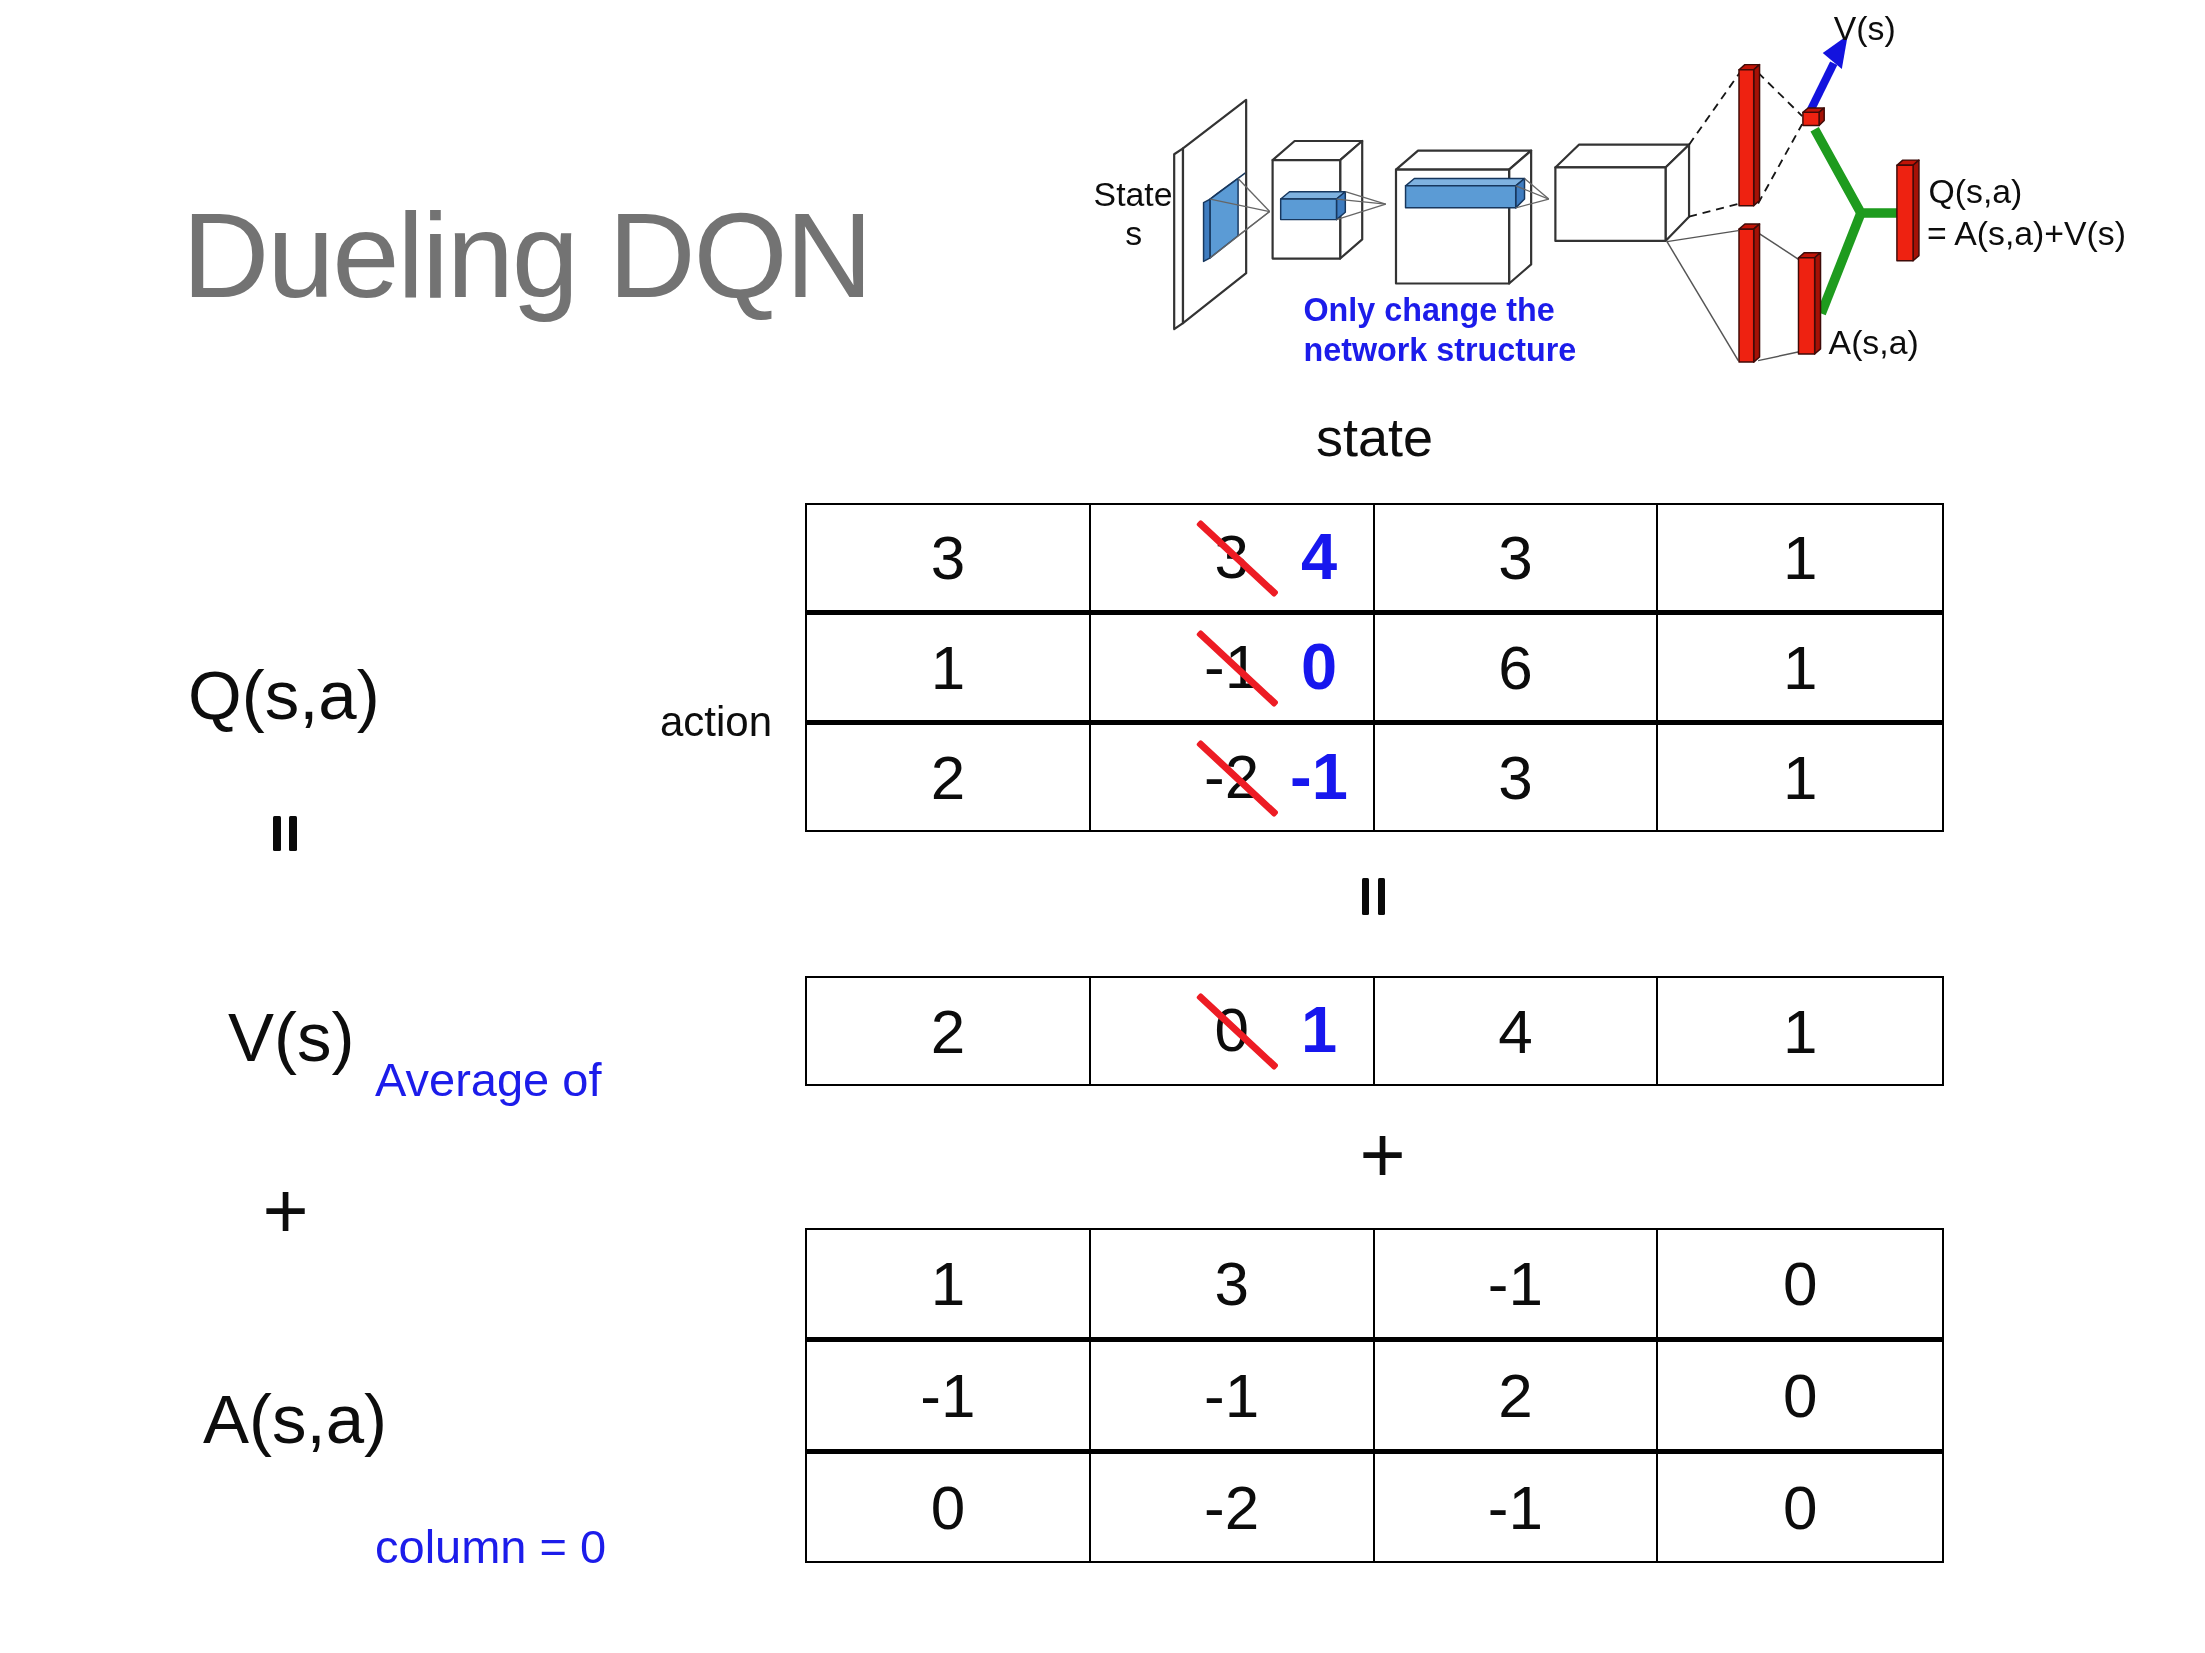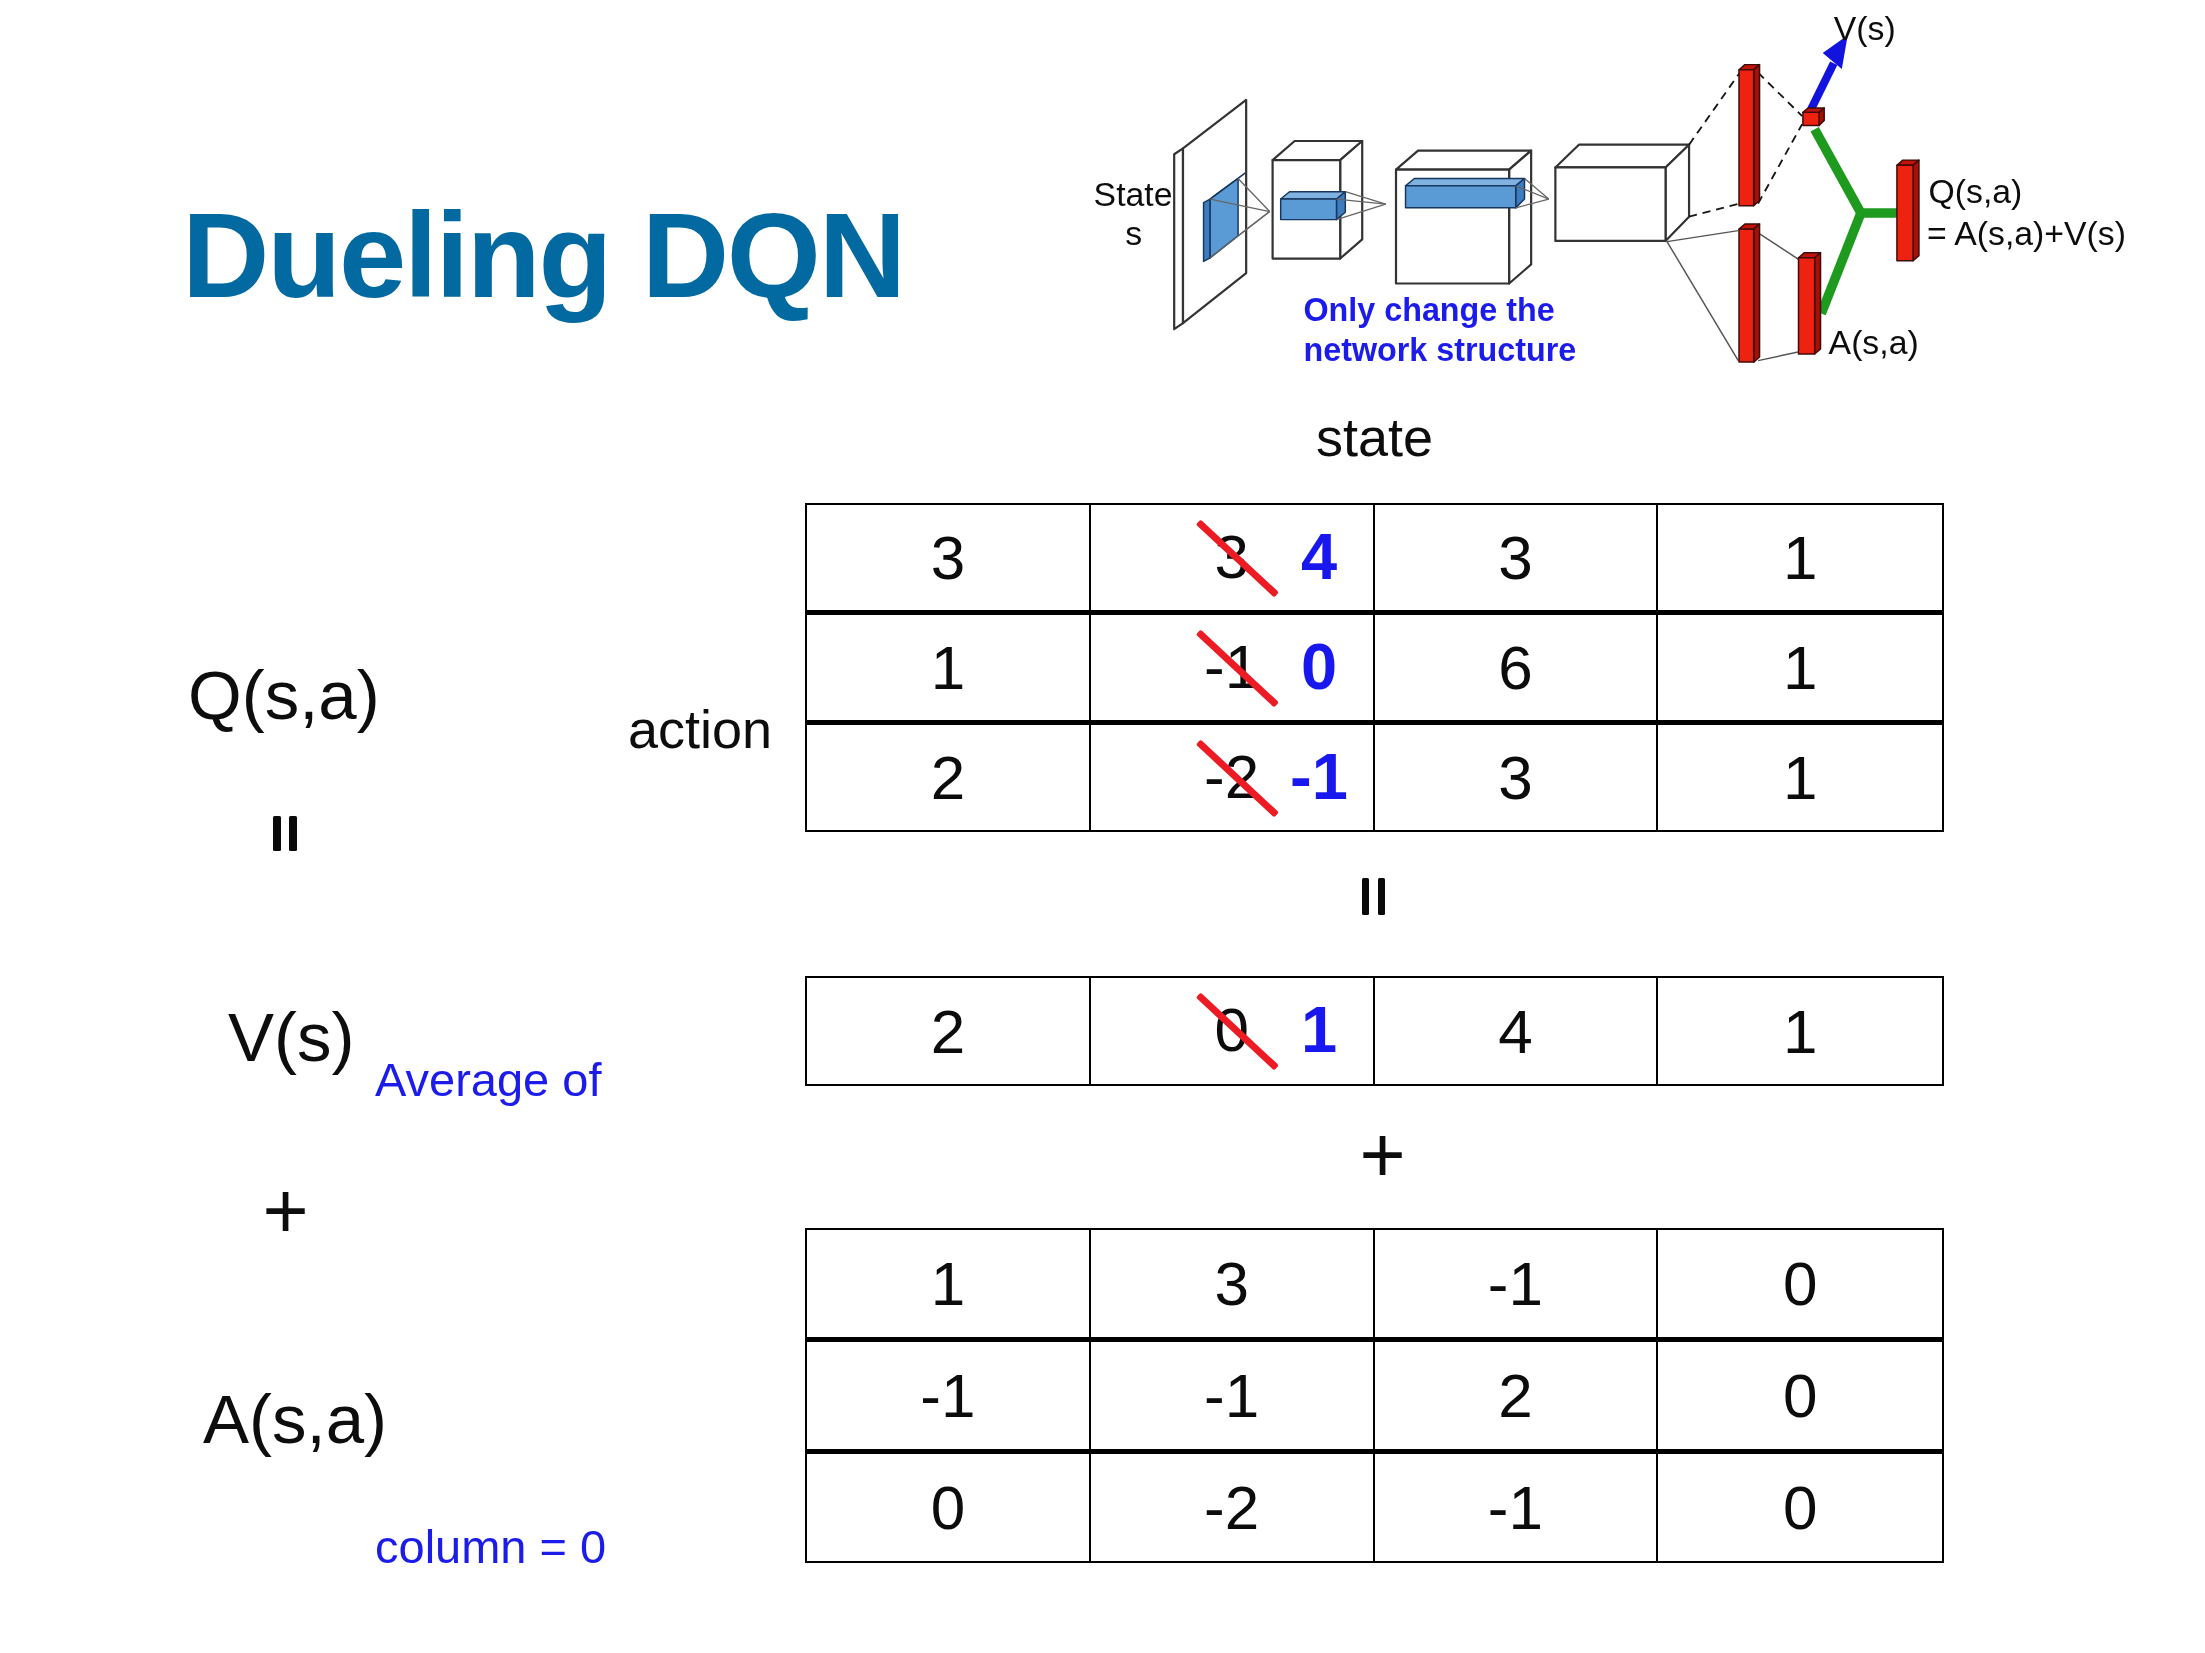--- a/index.html
+++ b/index.html
@@ -7,29 +7,29 @@
   .page {
     position:relative; width:2205px; height:1654px;
     background:#ffffff; overflow:hidden;
     font-family:"Liberation Sans","DejaVu Sans",sans-serif;
     color:#111;
   }
   .abs { position:absolute; }
 
   
   .title {
-    left:182px; top:185px; font-size:121px; font-weight:700;
-    letter-spacing:-2.2px; color:#0369a1; white-space:nowrap;
+    left:182px; top:185px; font-size:121px; font-weight:400;
+    letter-spacing:-2.2px; color:#737373; white-space:nowrap;
   }
 
   
   .lbl { white-space:nowrap; color:#0d0d0d; }
   .state-header { left:805px; top:406px; width:1139px; text-align:center; font-size:54px; }
   .q-label   { left:188px;  top:656px;  font-size:69px; }
-  .action-label { left:562px; top:698px; width:210px; text-align:right; font-size:54px; }
+  .action-label { left:562px; top:698px; width:210px; text-align:right; font-size:42px; }
   .v-label   { left:228px;  top:998px; font-size:69px; }
   .a-label   { left:203px;  top:1380px; font-size:69px; }
   .plus-left { left:243px;  top:1165px; width:85px; text-align:center; font-size:79px; }
   .plus-mid  { left:1340px; top:1109px; width:85px; text-align:center; font-size:79px; }
 
   
   .roteq { }
   .roteq .bar { position:absolute; top:0; background:#0a0a0a; border-radius:1.5px; }
   .eq-left { left:273px; top:816px; width:24px; height:35px; }
   .eq-left .bar { width:8px; height:35px; }

